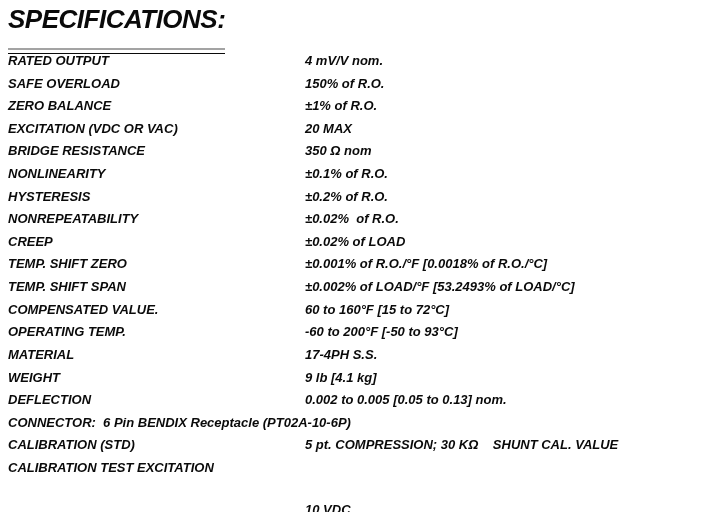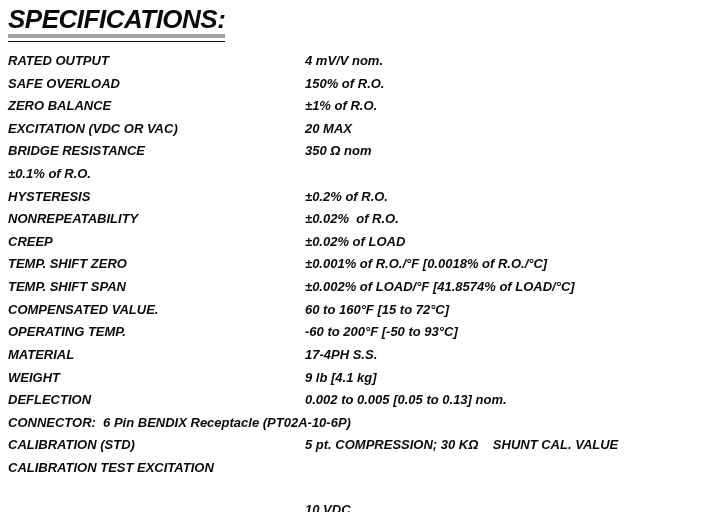--- a/index.html
+++ b/index.html
@@ -24,22 +24,22 @@
     top: 6px;
     display: inline-block;
     border-bottom: 1.5px solid #0a0a0a;
     padding-bottom: 3px;
   }
   .title-inner {
     display: inline-block;
     font-size: 26px;
     line-height: 1.05;
     letter-spacing: -0.5px;
-    border-bottom: 4px solid #a3a3a3;
-    padding-bottom: 1px;
+    border-bottom: 2px solid #a3a3a3;
+    padding-bottom: 15px;
   }
   .spec-table {
     position: absolute;
     left: 8px;
     top: 51px;
     width: 692px;
   }
   .spec-row {
     display: flex;
     align-items: flex-start;
@@ -87,41 +87,42 @@
     </div>
     <div class="spec-row">
       <span class="spec-label">EXCITATION (VDC OR VAC)</span>
       <span class="spec-value">20 MAX</span>
     </div>
     <div class="spec-row">
       <span class="spec-label">BRIDGE RESISTANCE</span>
       <span class="spec-value">350 Ω nom</span>
     </div>
     <div class="spec-row">
+      <span class="spec-label">NONLINEARITY</span>
       <span class="spec-value">±0.1% of R.O.</span>
     </div>
     <div class="spec-row">
       <span class="spec-label">HYSTERESIS</span>
       <span class="spec-value">±0.2% of R.O.</span>
     </div>
     <div class="spec-row">
       <span class="spec-label">NONREPEATABILITY</span>
       <span class="spec-value">±0.02%  of R.O.</span>
     </div>
     <div class="spec-row">
       <span class="spec-label">CREEP</span>
       <span class="spec-value">±0.02% of LOAD</span>
     </div>
     <div class="spec-row">
       <span class="spec-label">TEMP. SHIFT ZERO</span>
       <span class="spec-value">±0.001% of R.O./°F [0.0018% of R.O./°C]</span>
     </div>
     <div class="spec-row">
       <span class="spec-label">TEMP. SHIFT SPAN</span>
-      <span class="spec-value">±0.002% of LOAD/°F [41.8574% of LOAD/°C]</span>
+      <span class="spec-value">±0.002% of LOAD/°F [53.2493% of LOAD/°C]</span>
     </div>
     <div class="spec-row">
       <span class="spec-label">COMPENSATED VALUE.</span>
       <span class="spec-value">60 to 160°F [15 to 72°C]</span>
     </div>
     <div class="spec-row">
       <span class="spec-label">OPERATING TEMP.</span>
       <span class="spec-value">-60 to 200°F [-50 to 93°C]</span>
     </div>
     <div class="spec-row">

